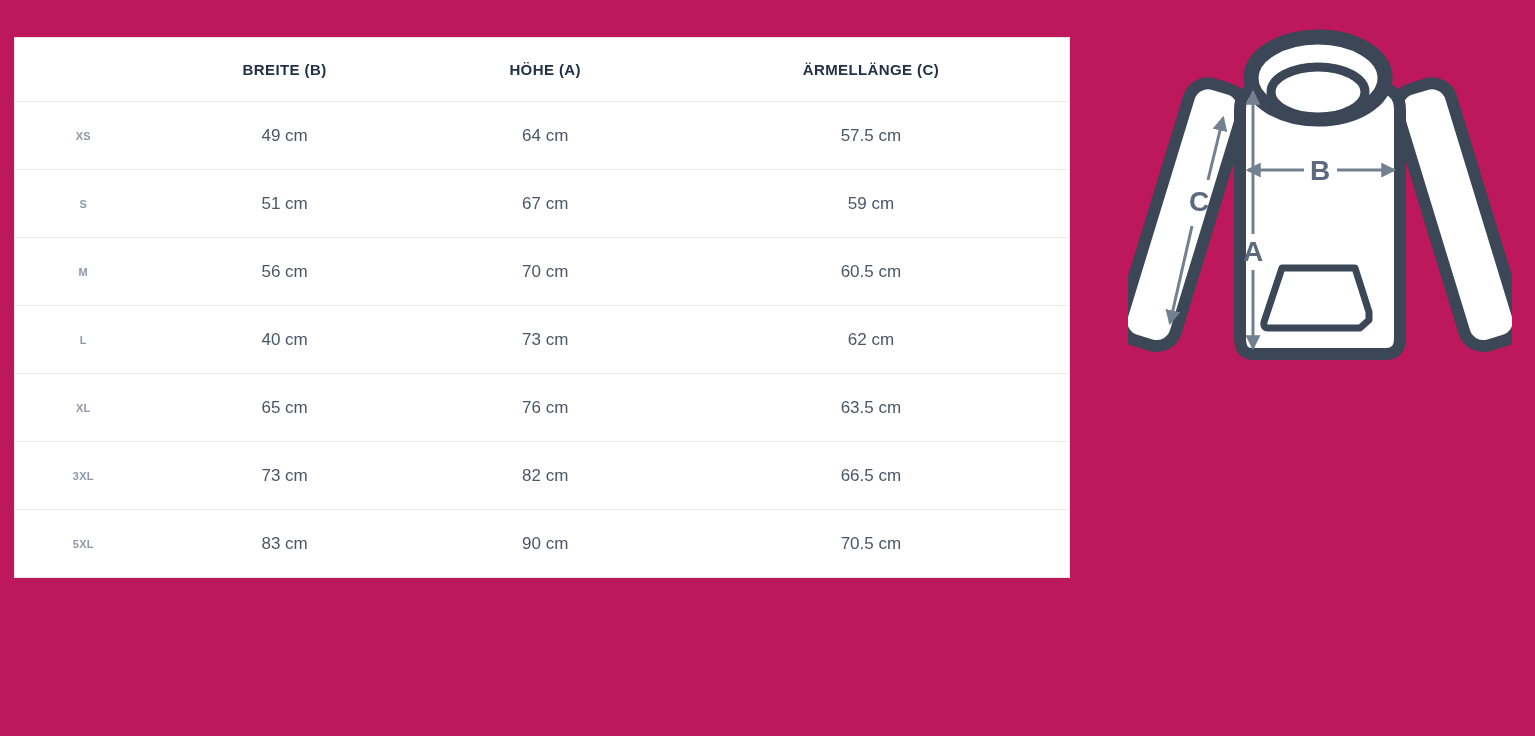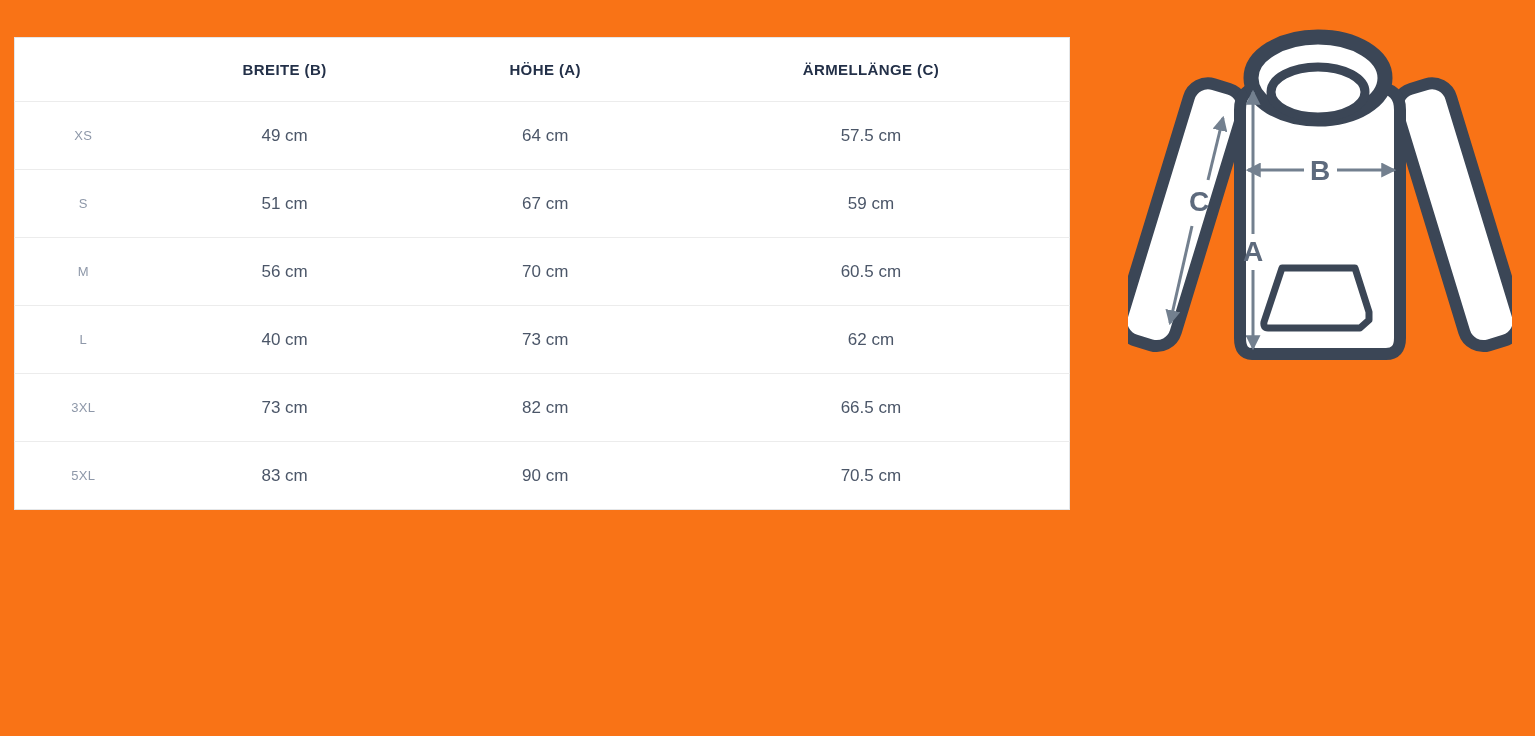--- a/index.html
+++ b/index.html
@@ -5,21 +5,21 @@
   html, body {
     margin: 0;
     padding: 0;
     background: #ffffff;
     font-family: "Liberation Sans", "DejaVu Sans", sans-serif;
   }
   .stage {
     position: relative;
     width: 1535px;
     height: 736px;
-    background: #f97316;
+    background: #be185d;
     overflow: hidden;
   }
   .size-chart {
     position: absolute;
     left: 14px;
     top: 37px;
     width: 1056px;
   }
   table.chart {
     width: 100%;
@@ -47,22 +47,22 @@
     height: 65px;
     text-align: center;
     vertical-align: middle;
     font-size: 17px;
     color: #4b5668;
     border-bottom: 1px solid #ececec;
     background: #ffffff;
   }
   table.chart tr:last-child td { border-bottom: none; }
   table.chart td.size {
-    font-size: 13px;
-    font-weight: 400;
+    font-size: 11px;
+    font-weight: 700;
     letter-spacing: 0.3px;
     color: #8e98a9;
     margin-left: 21px;
   }
   .hoodie-figure {
     position: absolute;
     left: 1128px;
     top: 18px;
     width: 384px;
     height: 364px;
@@ -111,20 +111,26 @@
           <td>70 cm</td>
           <td>60.5 cm</td>
         </tr>
         <tr>
           <td class="size">L</td>
           <td>40 cm</td>
           <td>73 cm</td>
           <td>62 cm</td>
         </tr>
         <tr>
+          <td class="size">XL</td>
+          <td>65 cm</td>
+          <td>76 cm</td>
+          <td>63.5 cm</td>
+        </tr>
+        <tr>
           <td class="size">3XL</td>
           <td>73 cm</td>
           <td>82 cm</td>
           <td>66.5 cm</td>
         </tr>
         <tr>
           <td class="size">5XL</td>
           <td>83 cm</td>
           <td>90 cm</td>
           <td>70.5 cm</td>

